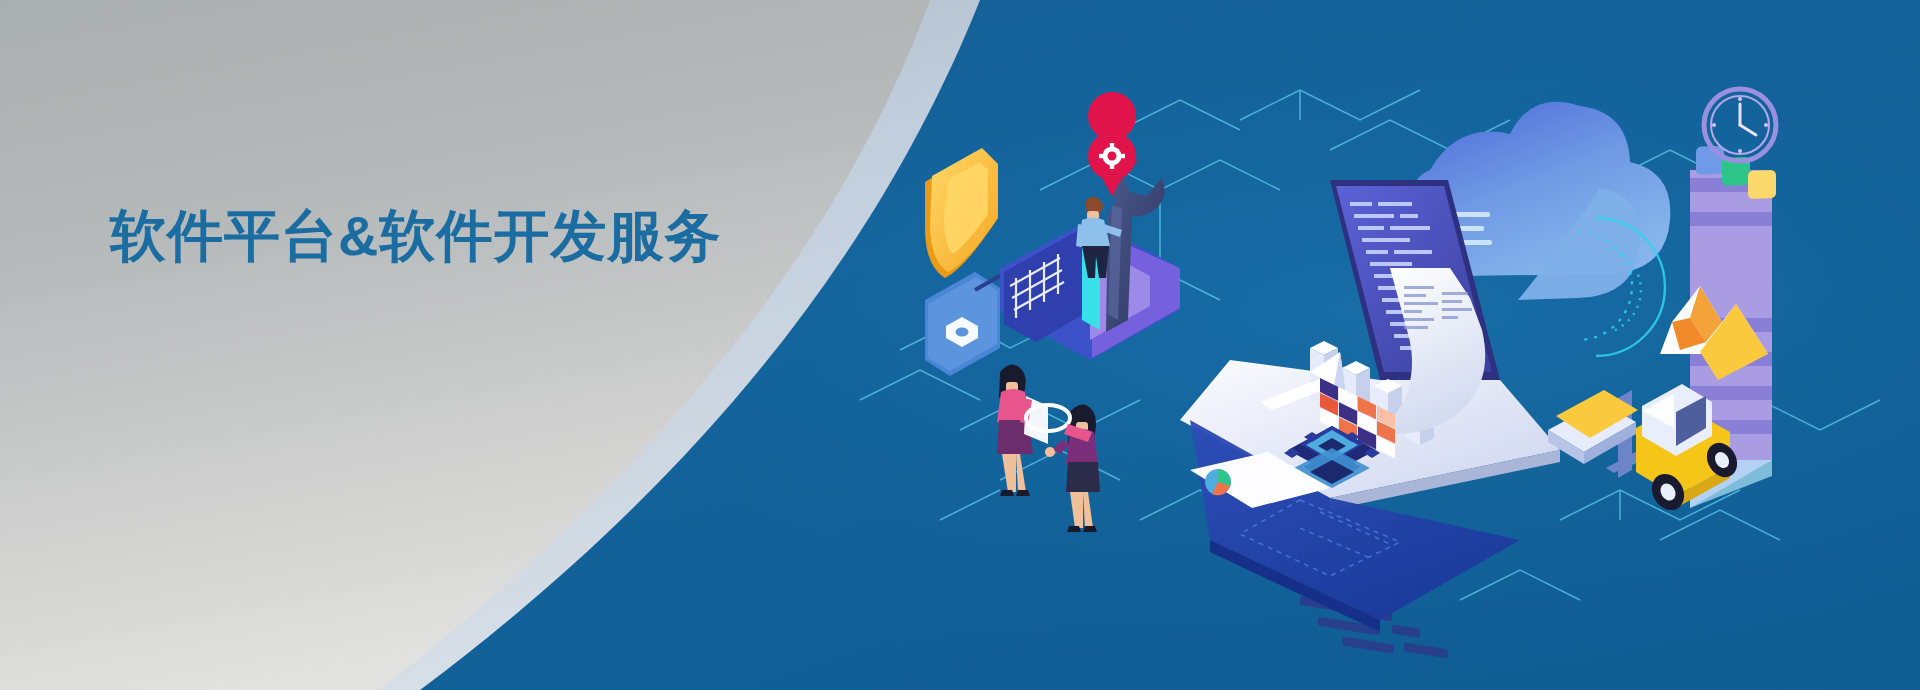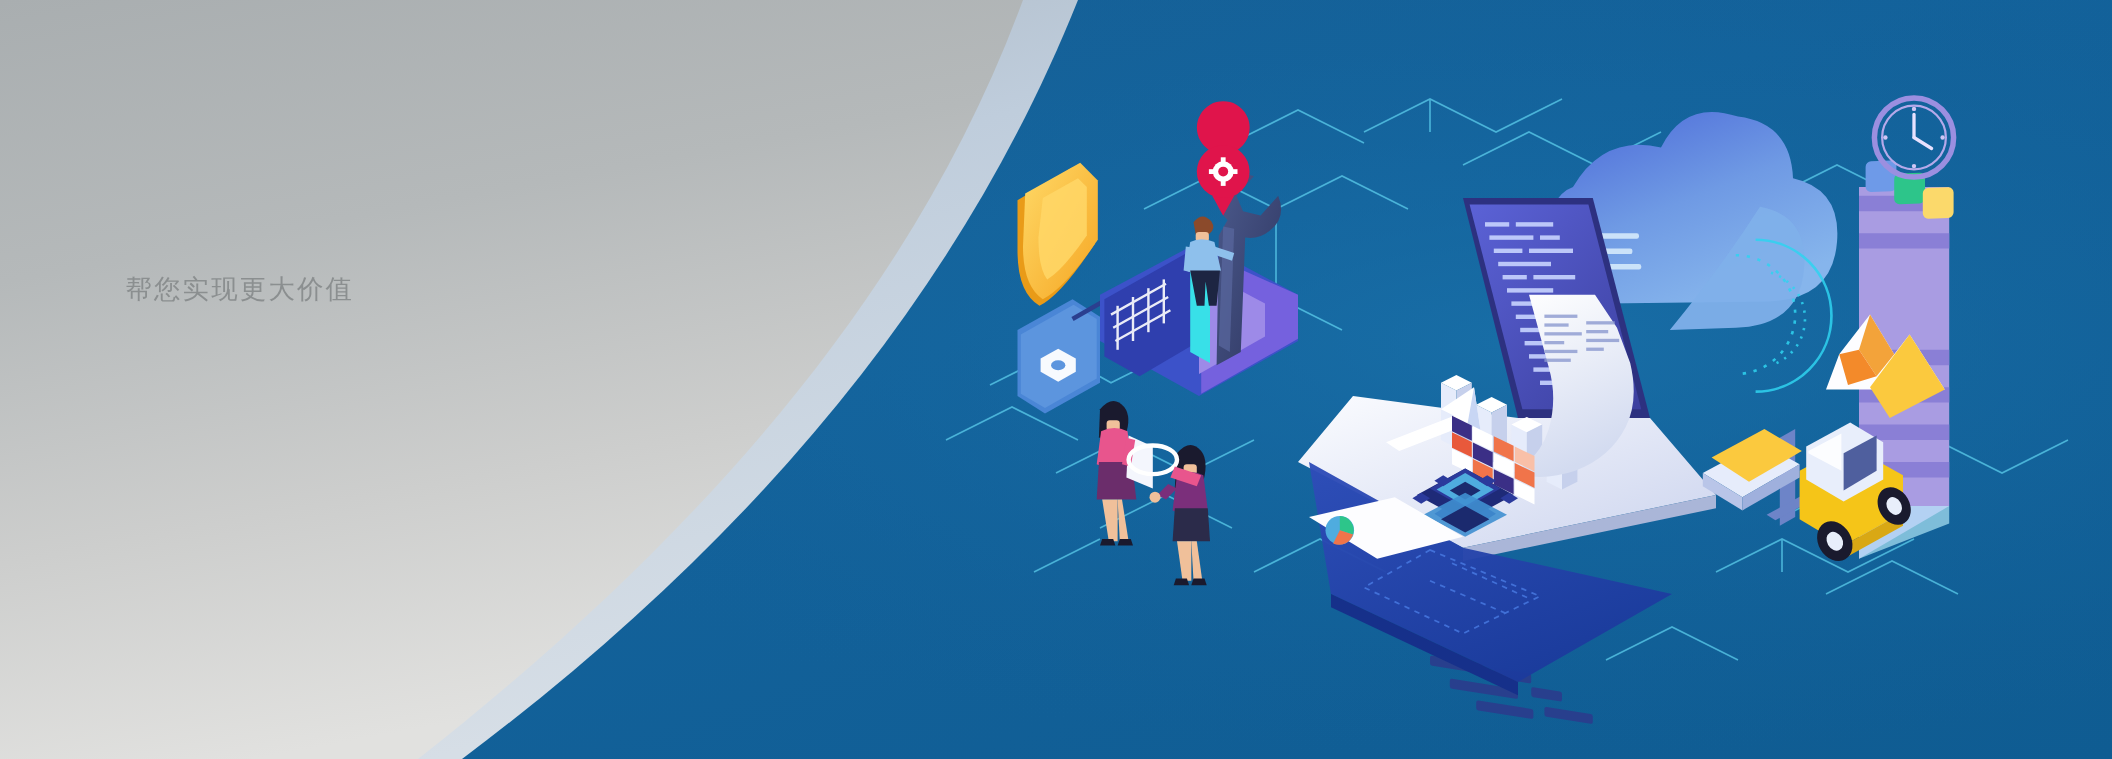--- a/index.html
+++ b/index.html
@@ -450,16 +450,16 @@
 
     <g>
       <path d="M1548,430 L1600,402 L1636,422 L1584,452 Z" fill="#e6ecfb"></path>
       <path d="M1548,430 L1584,452 L1584,464 L1548,442 Z" fill="#b9c5e8"></path>
       <path d="M1584,452 L1636,422 L1636,434 L1584,464 Z" fill="#9fb0dd"></path>
       <path d="M1556,416 L1604,390 L1638,410 L1590,438 Z" fill="#fbc93e"></path>
     </g>
   </svg>
 
   <div class="text-block">
-    <p class="subtitle">帮您实现更大价值</p>
+    <h1 class="title">软件平台&amp;软件开发服务</h1>
   </div>
 
 </div>
 
 </body></html>

